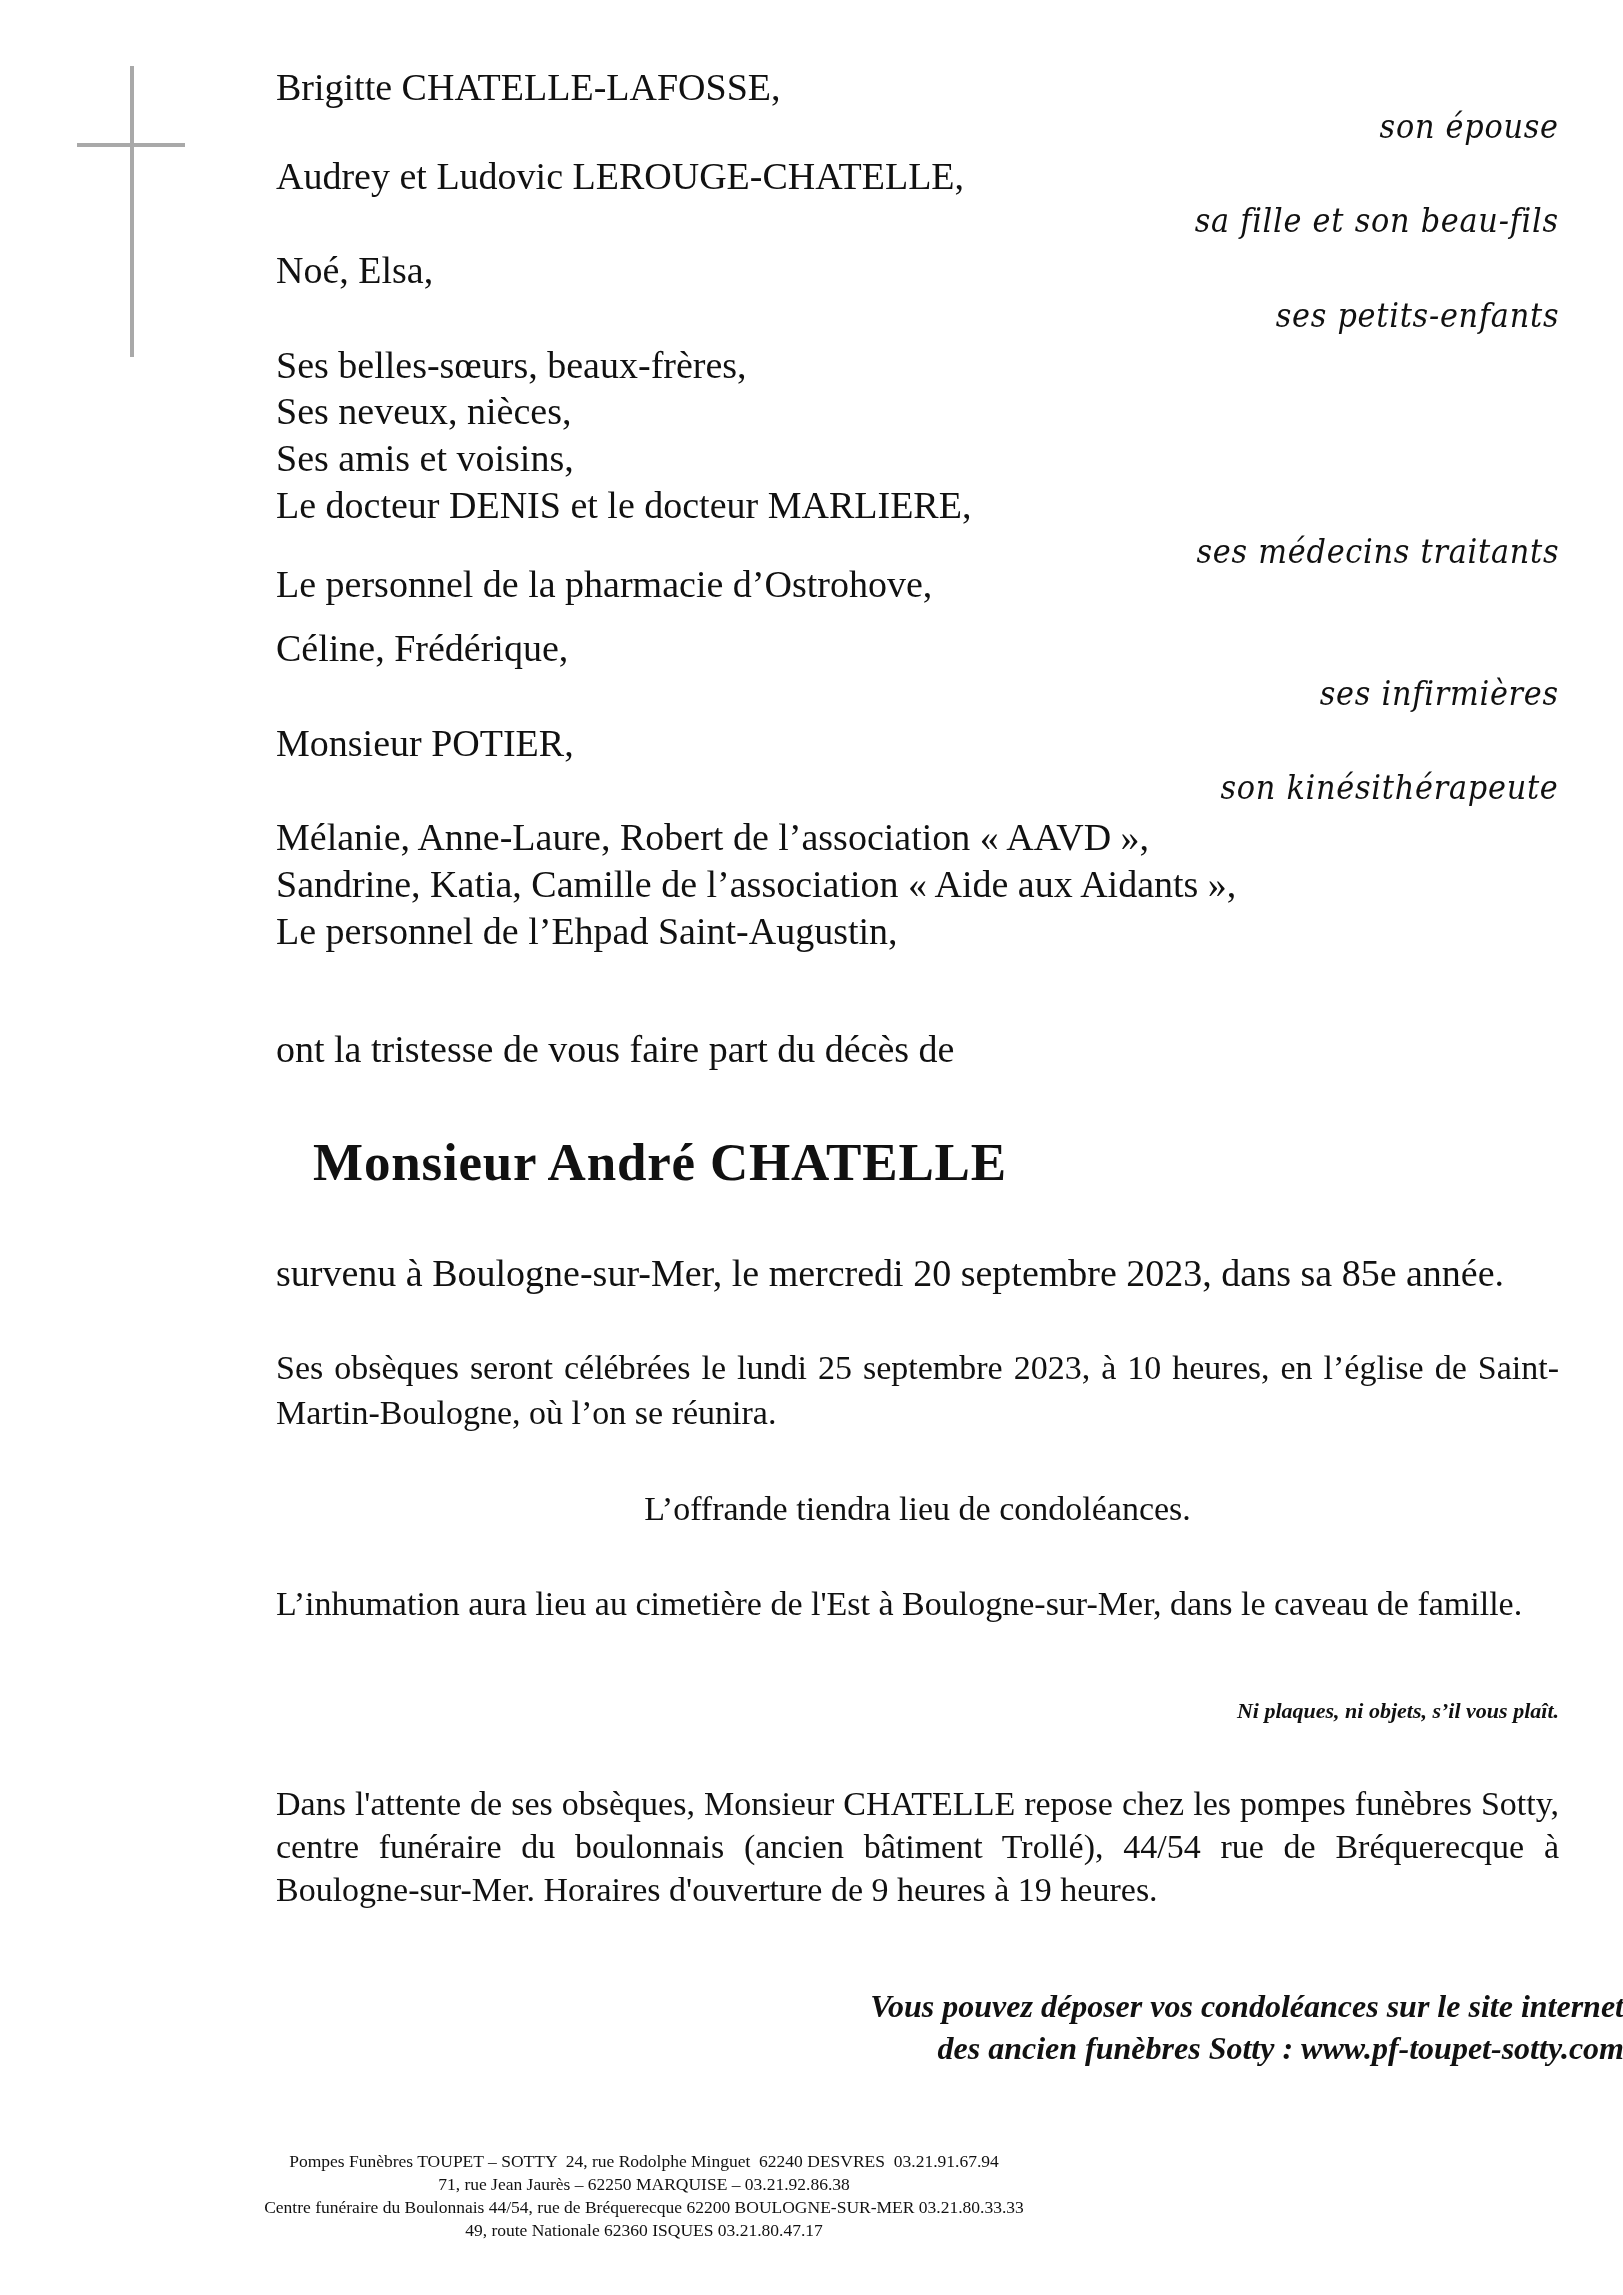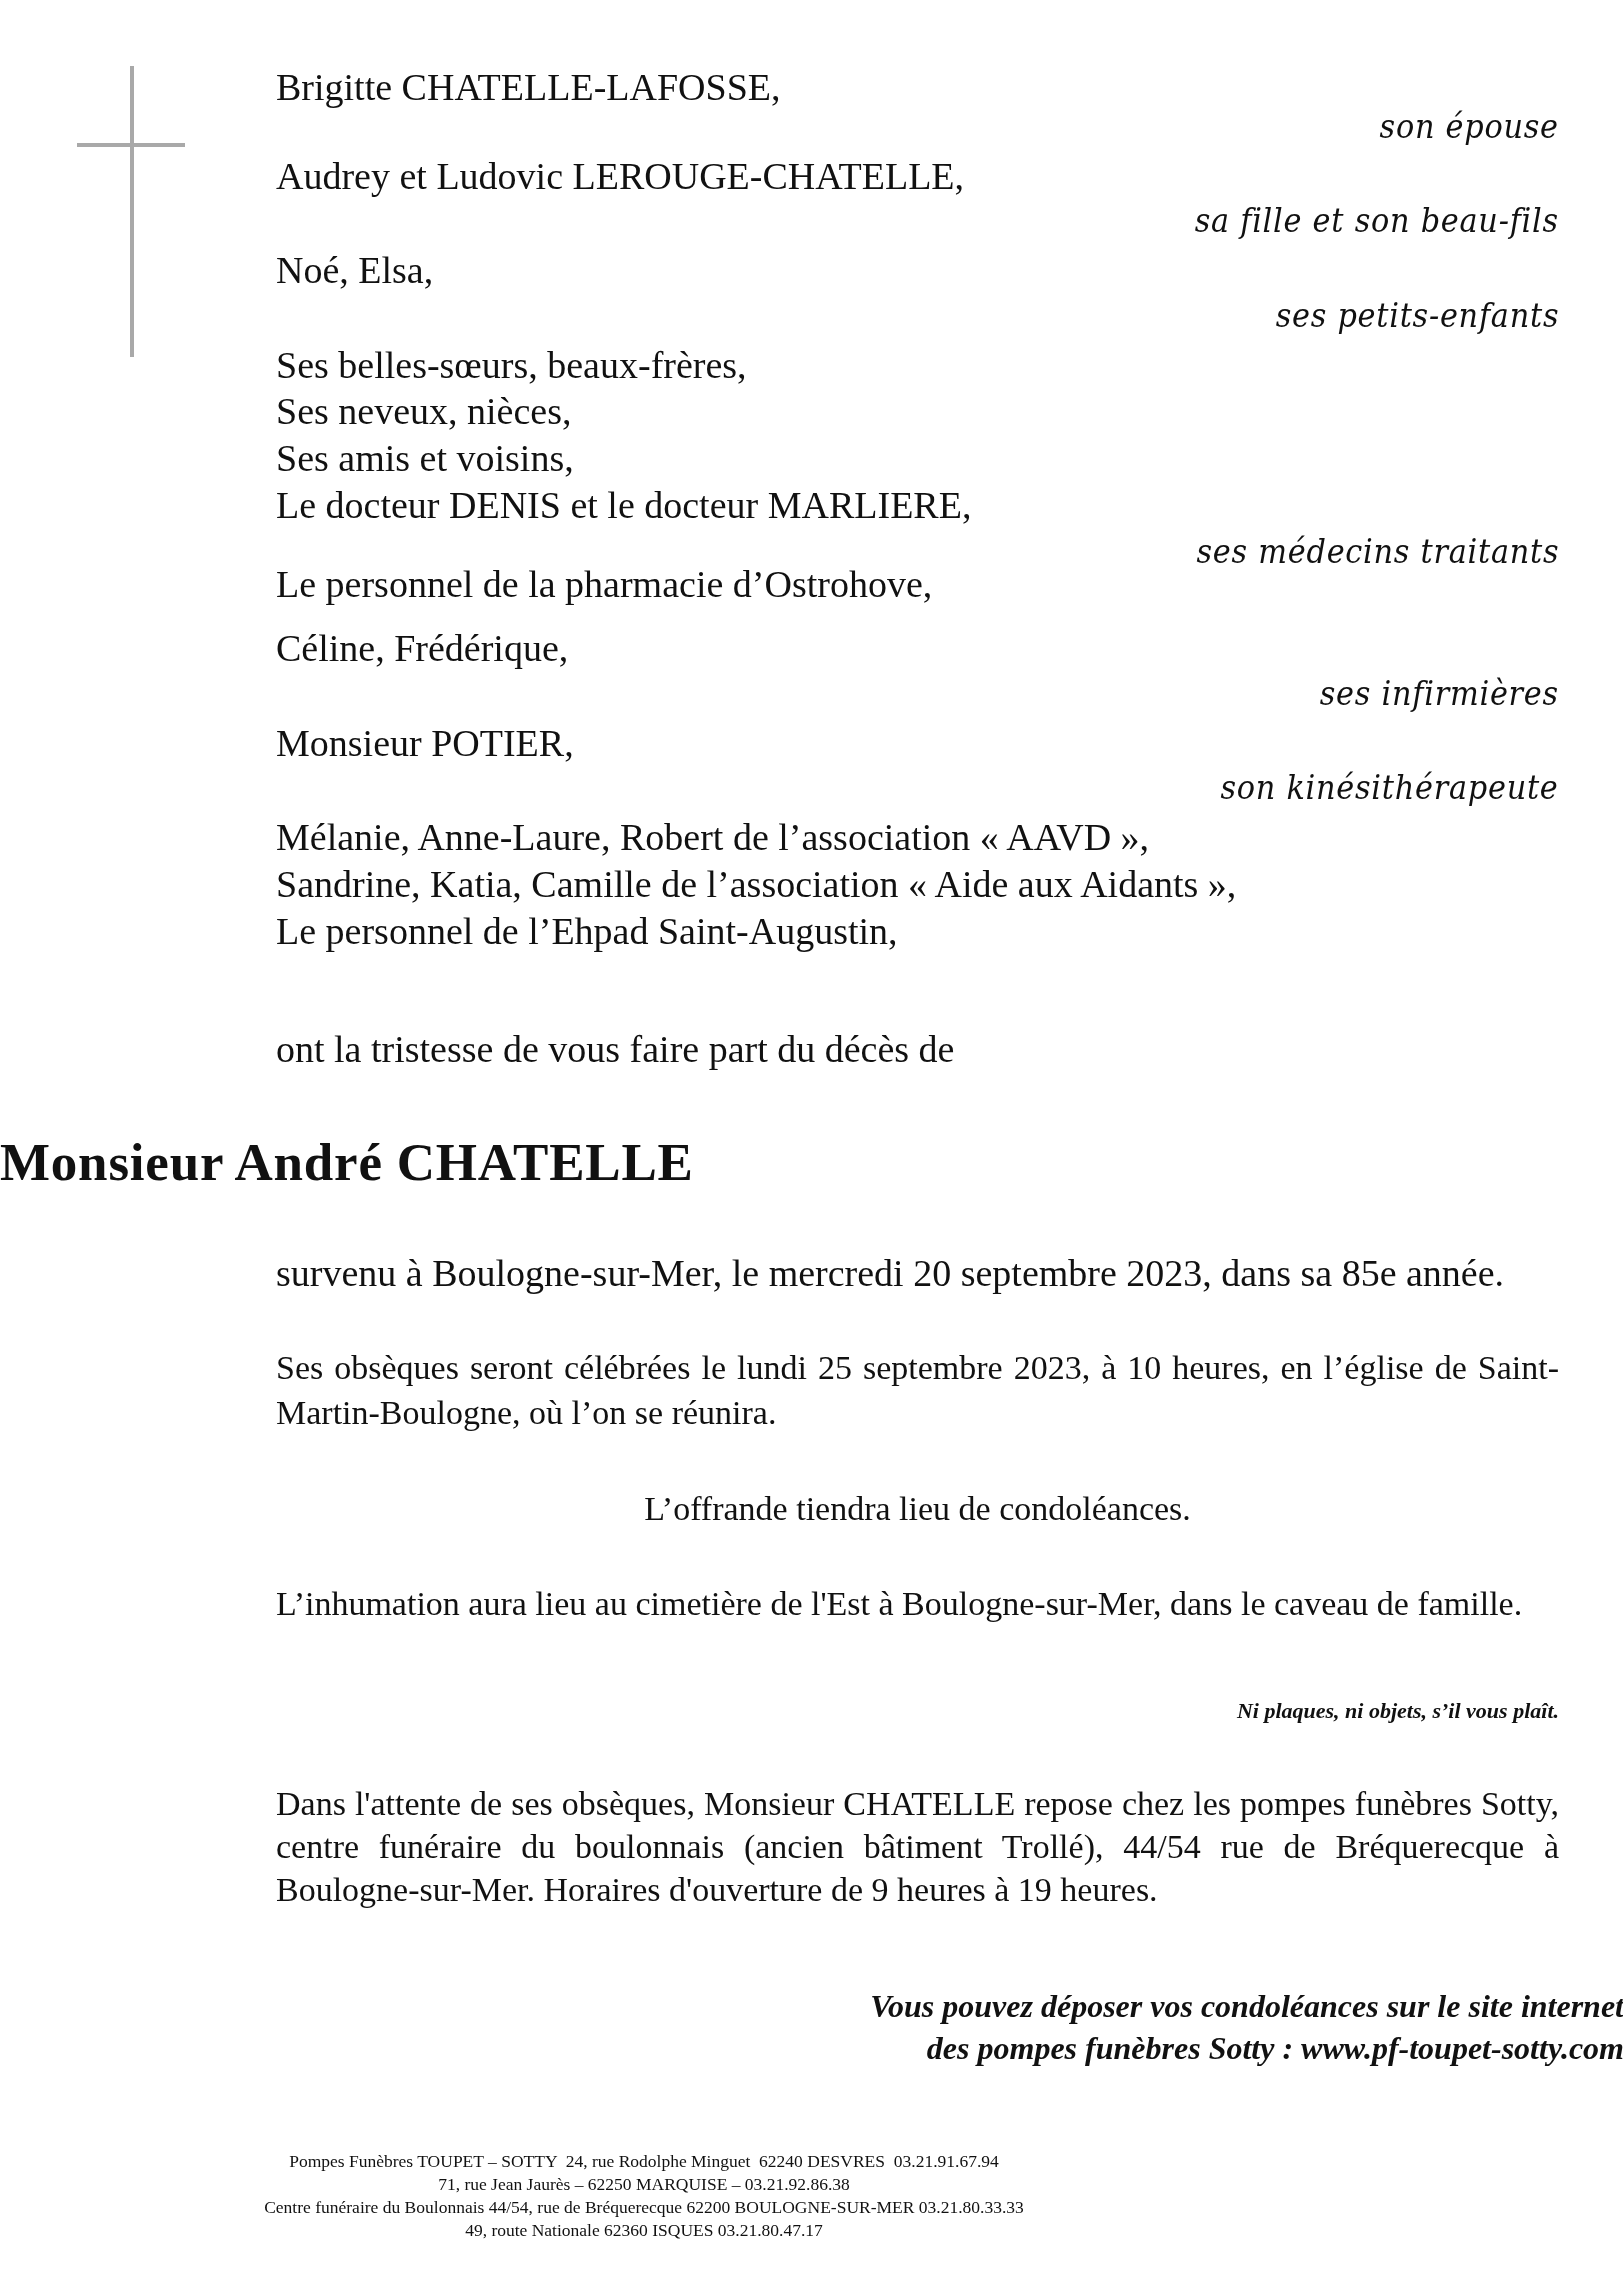--- a/index.html
+++ b/index.html
@@ -3,21 +3,21 @@
 <meta charset="utf-8">
 <style>
   html, body { margin: 0; padding: 0; background: #ffffff; }
   body { width: 1624px; height: 2295px; position: relative; overflow: hidden;
          font-family: "Liberation Serif", serif; color: #111111; }
   .cross-v { position: absolute; left: 130px; top: 66px; width: 4px; height: 291px; background: #a9a9a9; }
   .cross-h { position: absolute; left: 77px; top: 143px; width: 108px; height: 4px; background: #a9a9a9; }
   .line { position: absolute; left: 276px; font-size: 38px; line-height: 46px; white-space: nowrap; }
   .role { position: absolute; right: 65px; font-size: 33px; line-height: 46px; font-style: italic;
           font-family: "DejaVu Serif", serif; letter-spacing: 0.8px; white-space: nowrap; transform: scaleX(0.92); transform-origin: right center; }
-  .name { position: absolute; left: 0; width: 1320px; top: 1130px; 
+  .name { position: absolute; left: 0; width: 1320px; top: 1130px; text-align: center;
           font-size: 53px; font-weight: bold; line-height: 64px; letter-spacing: 0.8px; }
   .para { position: absolute; left: 276px; width: 1283px; font-size: 34px; line-height: 45px; text-align: center; }
   .justify { text-align: justify; text-align-last: left; }
   .bold-it { position: absolute; right: 65px; font-size: 22px; line-height: 45px; font-weight: bold; font-style: italic; white-space: nowrap; }
   .cond { position: absolute; left: 0; width: 1624px; text-align: right; font-size: 32px; line-height: 43px;
           font-weight: bold; font-style: italic; white-space: nowrap; }
   .foot { position: absolute; left: 0; width: 1288px; top: 2150px; text-align: center; font-size: 17.5px; line-height: 23px; }
   .foot div { white-space: pre; }
 </style>
 </head>
@@ -66,21 +66,21 @@
 
 <div class="para" style="top:1486px">L’offrande tiendra lieu de condoléances.</div>
 
 <div class="para justify" style="top:1581px">L’inhumation aura lieu au cimetière de l'Est à Boulogne-sur-Mer, dans le caveau de famille.</div>
 
 <div class="bold-it" style="top:1688px">Ni plaques, ni objets, s’il vous plaît.</div>
 
 <div class="para justify" style="top:1782px; line-height:43px">Dans l'attente de ses obsèques, Monsieur CHATELLE repose chez les pompes funèbres Sotty, centre funéraire du boulonnais (ancien bâtiment Trollé), 44/54 rue de Bréquerecque à Boulogne-sur-Mer. Horaires d'ouverture de 9 heures à 19 heures.</div>
 
 <div class="cond" style="top:1985px">Vous pouvez déposer vos condoléances sur le site internet</div>
-<div class="cond" style="top:2027px">des pompes funèbres Sotty : www.pf-toupet-sotty.com</div>
+<div class="cond" style="top:2027px">des ancien funèbres Sotty : www.pf-toupet-sotty.com</div>
 
 <div class="foot">
   <div>Pompes Funèbres TOUPET – SOTTY  24, rue Rodolphe Minguet  62240 DESVRES  03.21.91.67.94</div>
   <div>71, rue Jean Jaurès – 62250 MARQUISE – 03.21.92.86.38</div>
   <div>Centre funéraire du Boulonnais 44/54, rue de Bréquerecque 62200 BOULOGNE-SUR-MER 03.21.80.33.33</div>
   <div>49, route Nationale 62360 ISQUES 03.21.80.47.17</div>
 </div>
 
 
 </body></html>

